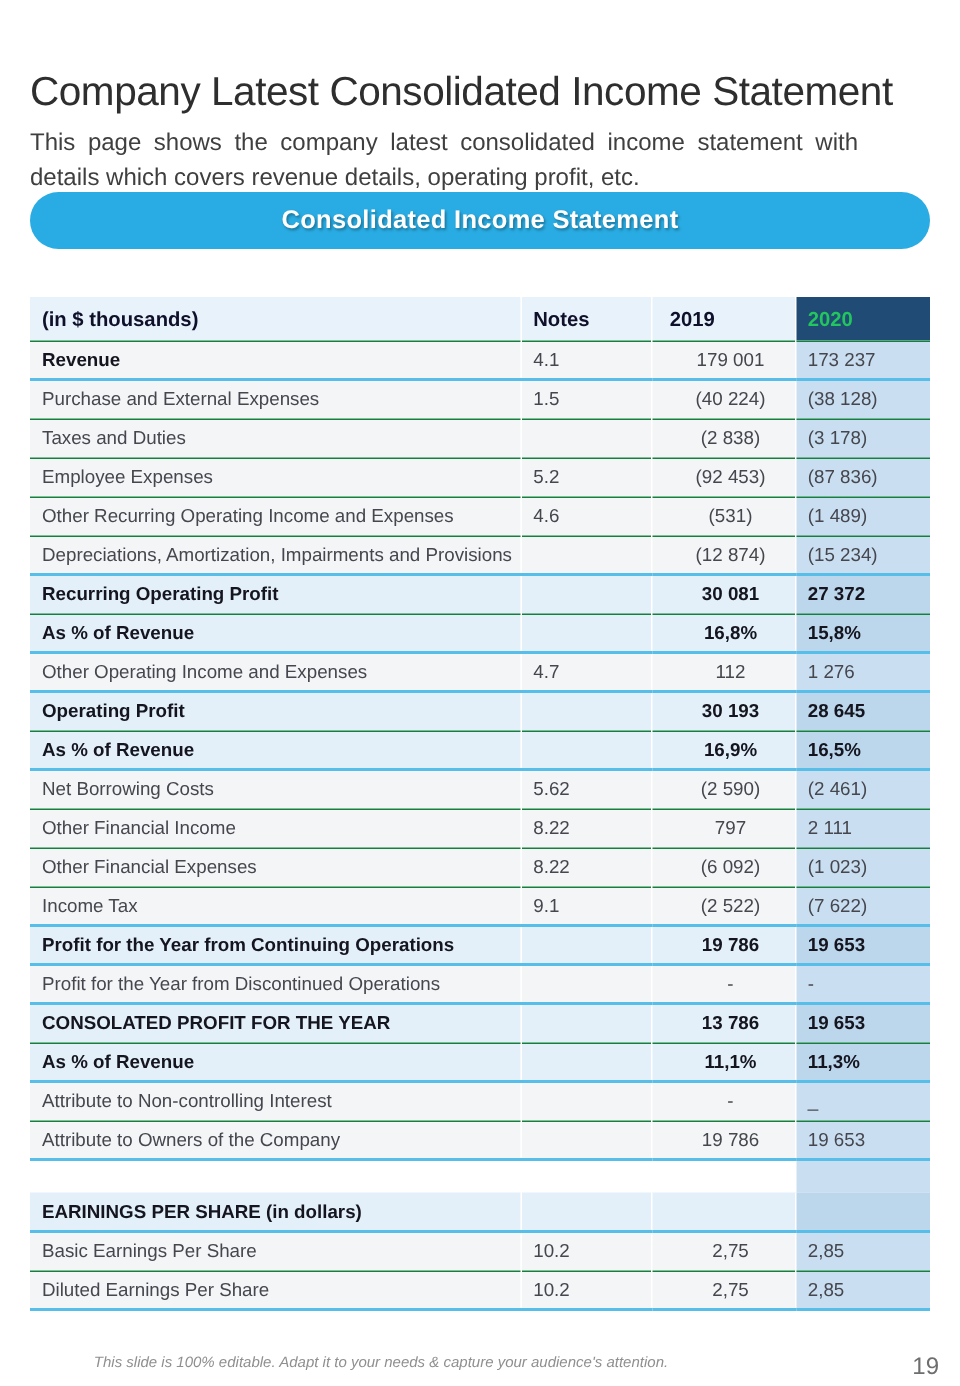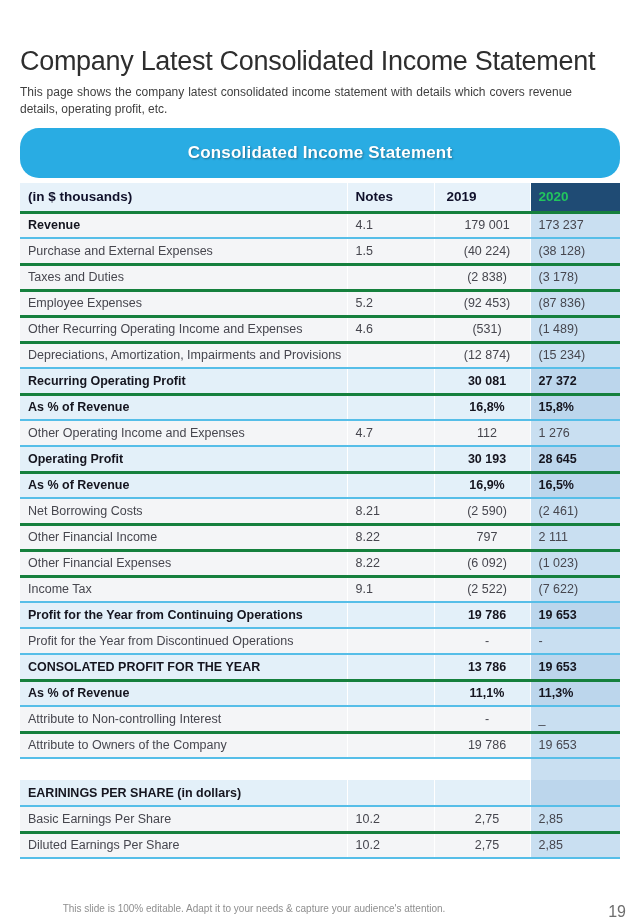--- a/index.html
+++ b/index.html
@@ -16,45 +16,45 @@
     left: 20px; top: 46px;
     font-size: 27px;
     font-weight: 400;
     letter-spacing: -0.3px;
     color: #2e2e2e;
   }
   .slide-subtitle {
     position: absolute;
     left: 20px; top: 84px;
     width: 552px;
-    font-size: 12px;
+    font-size: 16px;
     line-height: 1.45;
     color: #3f3f3f;
     text-align: justify;
   }
 
   .banner {
     position: absolute;
     left: 20px; top: 128px;
-    width: 600px; height: 50px;
+    width: 600px; height: 38px;
     background: var(--banner-blue, #29ACE3);
     border-radius: 19px;
     display: flex; align-items: center; justify-content: center;
   }
   .banner-label {
     color: #ffffff;
     font-size: 17px;
     font-weight: bold;
     letter-spacing: 0.2px;
     text-shadow: 1px 1px 2px rgba(0,0,0,0.35);
   }
 
   .income-table {
     position: absolute;
-    left: 20px; top: 183px;
+    left: 20px; top: 198px;
     width: 600px;
     border-collapse: collapse;
     table-layout: fixed;
     font-size: 12.5px;
   }
   .income-table th {
     background: var(--header-row-bg, #E7F2FA);
     text-align: left;
     height: 29px;
     padding: 0 2px 0 8px;
@@ -86,30 +86,31 @@
     color: #15151f;
   }
   tr.emphasis td.c3 { background: var(--column-2020-emphasis, #BCD6EC); }
 
   tr.lb td.c0 { font-weight: bold; color: #15151f; }
 
   tr.spacer td { background: transparent; height: 22px; border-left: none; }
   tr.spacer td.c3 { background: var(--column-2020-blue, #C9DFF1); }
 
   tr.bt-section td { border-top: 2px solid var(--section-line-cyan, #56BEE8); }
-  tr.bt-thin td { border-top: 3px solid #15803d; }
+  tr.bt-thin td { border-top: 1px solid #15803d; }
   .income-table tbody tr:last-child td { border-bottom: 2px solid var(--section-line-cyan, #56BEE8); }
 
   .footer {
     position: absolute;
     left: 0; top: 903px;
     width: 508px;
     text-align: center;
     font-size: 10px;
     color: #8f8f8f;
+    font-style: italic;
   }
   .page-number {
     position: absolute;
     right: 14px; top: 903px;
     font-size: 16px;
     color: #6e6e6e;
   }
 </style>
 </head>
 <body>
@@ -198,21 +199,21 @@
         <td class="c3">28 645</td>
       </tr>
       <tr class="emphasis bt-thin">
         <td class="c0">As % of Revenue</td>
         <td class="c1"></td>
         <td class="c2">16,9%</td>
         <td class="c3">16,5%</td>
       </tr>
       <tr class="regular bt-section">
         <td class="c0">Net Borrowing Costs</td>
-        <td class="c1">8.21</td>
+        <td class="c1">5.62</td>
         <td class="c2">(2 590)</td>
         <td class="c3">(2 461)</td>
       </tr>
       <tr class="regular bt-thin">
         <td class="c0">Other Financial Income</td>
         <td class="c1">8.22</td>
         <td class="c2">797</td>
         <td class="c3">2 111</td>
       </tr>
       <tr class="regular bt-thin">

